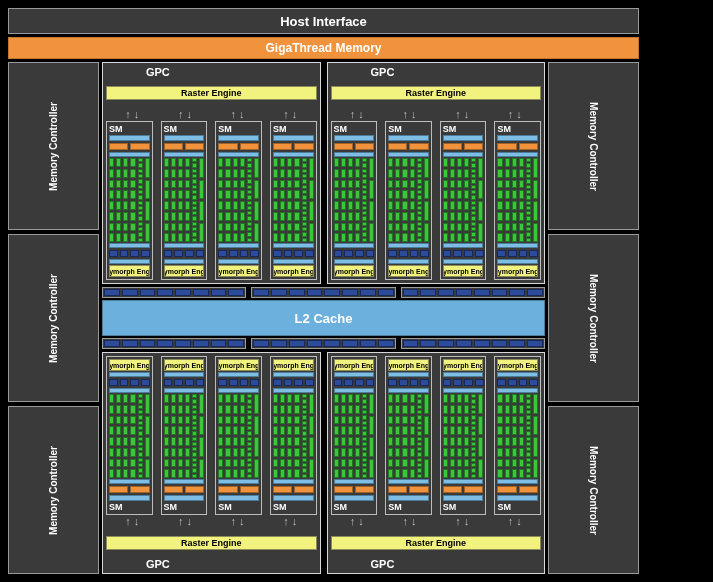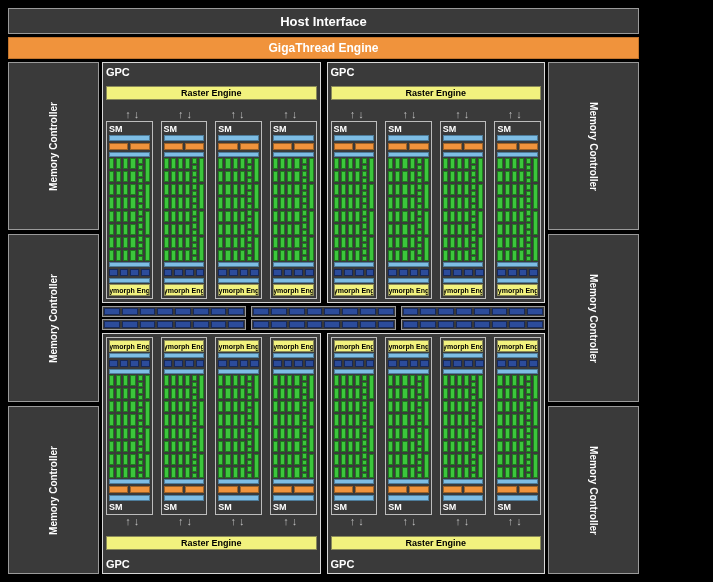--- a/index.html
+++ b/index.html
@@ -61,21 +61,21 @@
     flex:1 1 0;
     background:#3A3A3A;
     border:1px solid #D8D8D8;
     box-sizing:border-box;
     padding:3px;
     display:flex;flex-direction:column;
     min-width:0;
   }
   .gpc-label{
     color:#fff;font-weight:bold;font-size:11px;
-    line-height:12px;flex:0 0 12px;
+    line-height:12px;flex:0 0 12px;margin-left:40px;
   }
   .raster{
     flex:0 0 14px;
     background:#F2F27E;
     border:1px solid #8a8a5a;
     box-sizing:border-box;
     color:#000;font-weight:bold;font-size:9px;
     display:flex;align-items:center;justify-content:center;
     margin:8px 0;
   }
@@ -178,21 +178,21 @@
 </head>
 <body>
 
 <div id="chip">
 
   <div class="host">
     <span>Host Interface</span>
   </div>
 
   <div class="giga">
-    <span>GigaThread Engine</span>
+    <span>GigaThread Memory</span>
   </div>
 
   <div class="body">
 
     <div class="mccol left" id="mc-left">
         <div class="mc">
           <span>Memory Controller</span>
         </div>
         <div class="mc">
           <span>Memory Controller</span>
@@ -925,20 +925,23 @@
               <i></i>
               <i></i>
               <i></i>
               <i></i>
               <i></i>
               <i></i>
               <i></i>
               <i></i>
             </div>
           </div>
+        <div class="l2">
+          <span>L2 Cache</span>
+        </div>
         <div class="roprow" id="rop-bottom">
             <div class="ropgrp">
               <i></i>
               <i></i>
               <i></i>
               <i></i>
               <i></i>
               <i></i>
               <i></i>
               <i></i>

